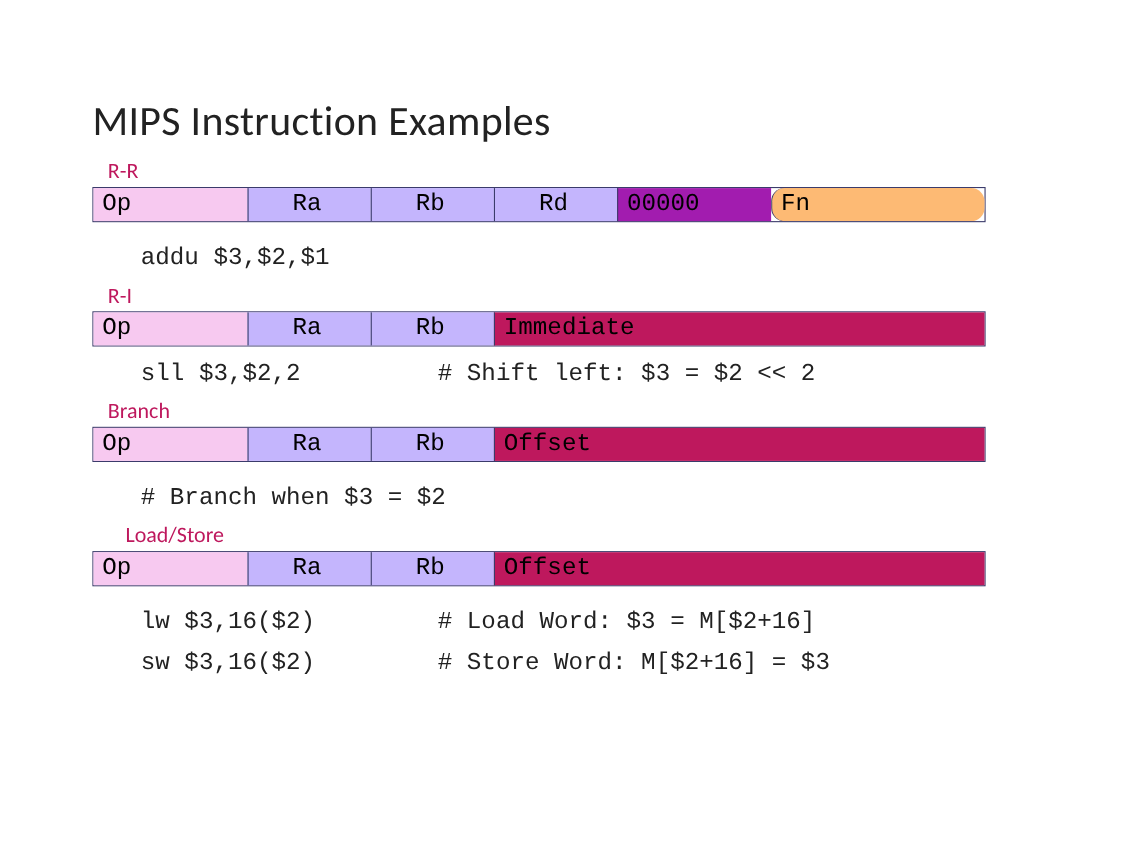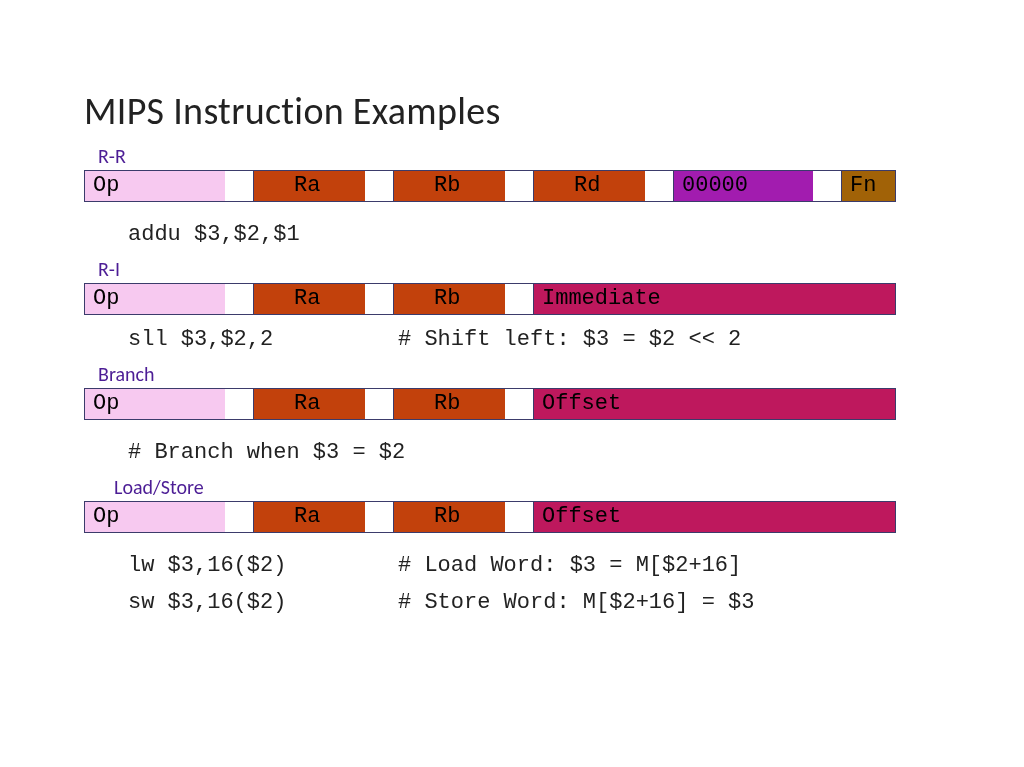--- a/index.html
+++ b/index.html
@@ -20,46 +20,45 @@
   }
   .title {
     font-size: 38px;
     font-weight: 400;
     color: #222;
     margin: 0 0 6px 0;
     letter-spacing: 0.3px;
   }
   .section-label {
     font-size: 20px;
-    color: #4c1d95;
+    color: #be185d;
     margin-left: 14px;
     margin-bottom: 2px;
     margin-top: 10px;
   }
   .fmt-row {
     display: flex;
     width: 812px;
     border: 1px solid #3b3b6b;
     box-sizing: border-box;
-    gap: 28px;
   }
   .cell {
     border-left: 1px solid #3b3b6b;
     padding: 3px 8px 3px 8px;
     font-family: "Courier New", monospace;
     font-size: 22px;
     box-sizing: border-box;
     height: 30px;
     line-height: 24px;
   }
   .cell:first-child { border-left: none; }
   .op    { background: #f7c9f0; width: 140px; }
-  .reg   { background: #c2410c; width: 112px; padding-left: 40px; }
+  .reg   { background: #c4b5fd; width: 112px; padding-left: 40px; }
   .zero  { background: #a21caf; width: 140px; }
-  .fn    { background: #a16207; flex: 1; }
+  .fn    { background: #fdba74; flex: 1; border-radius: 12px; }
   .imm   { background: #be185d; flex: 1; }
   .code-line {
     font-family: "Courier New", monospace;
     font-size: 22px;
     color: #222;
     margin: 20px 0 4px 44px;
     display: flex;
   }
   .code-inst { width: 270px; display: inline-block; }
   .code-cmt  { display: inline-block; }

